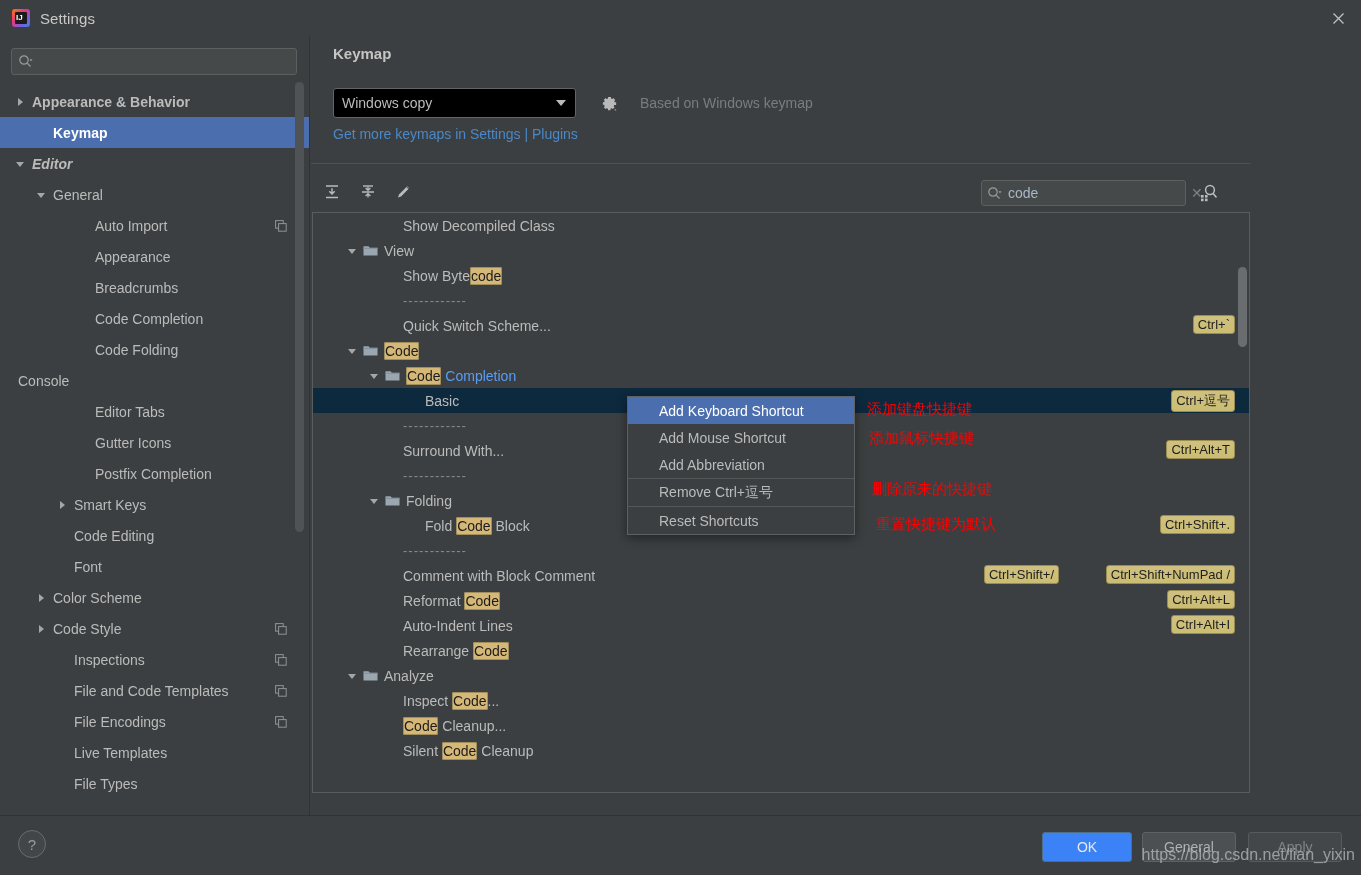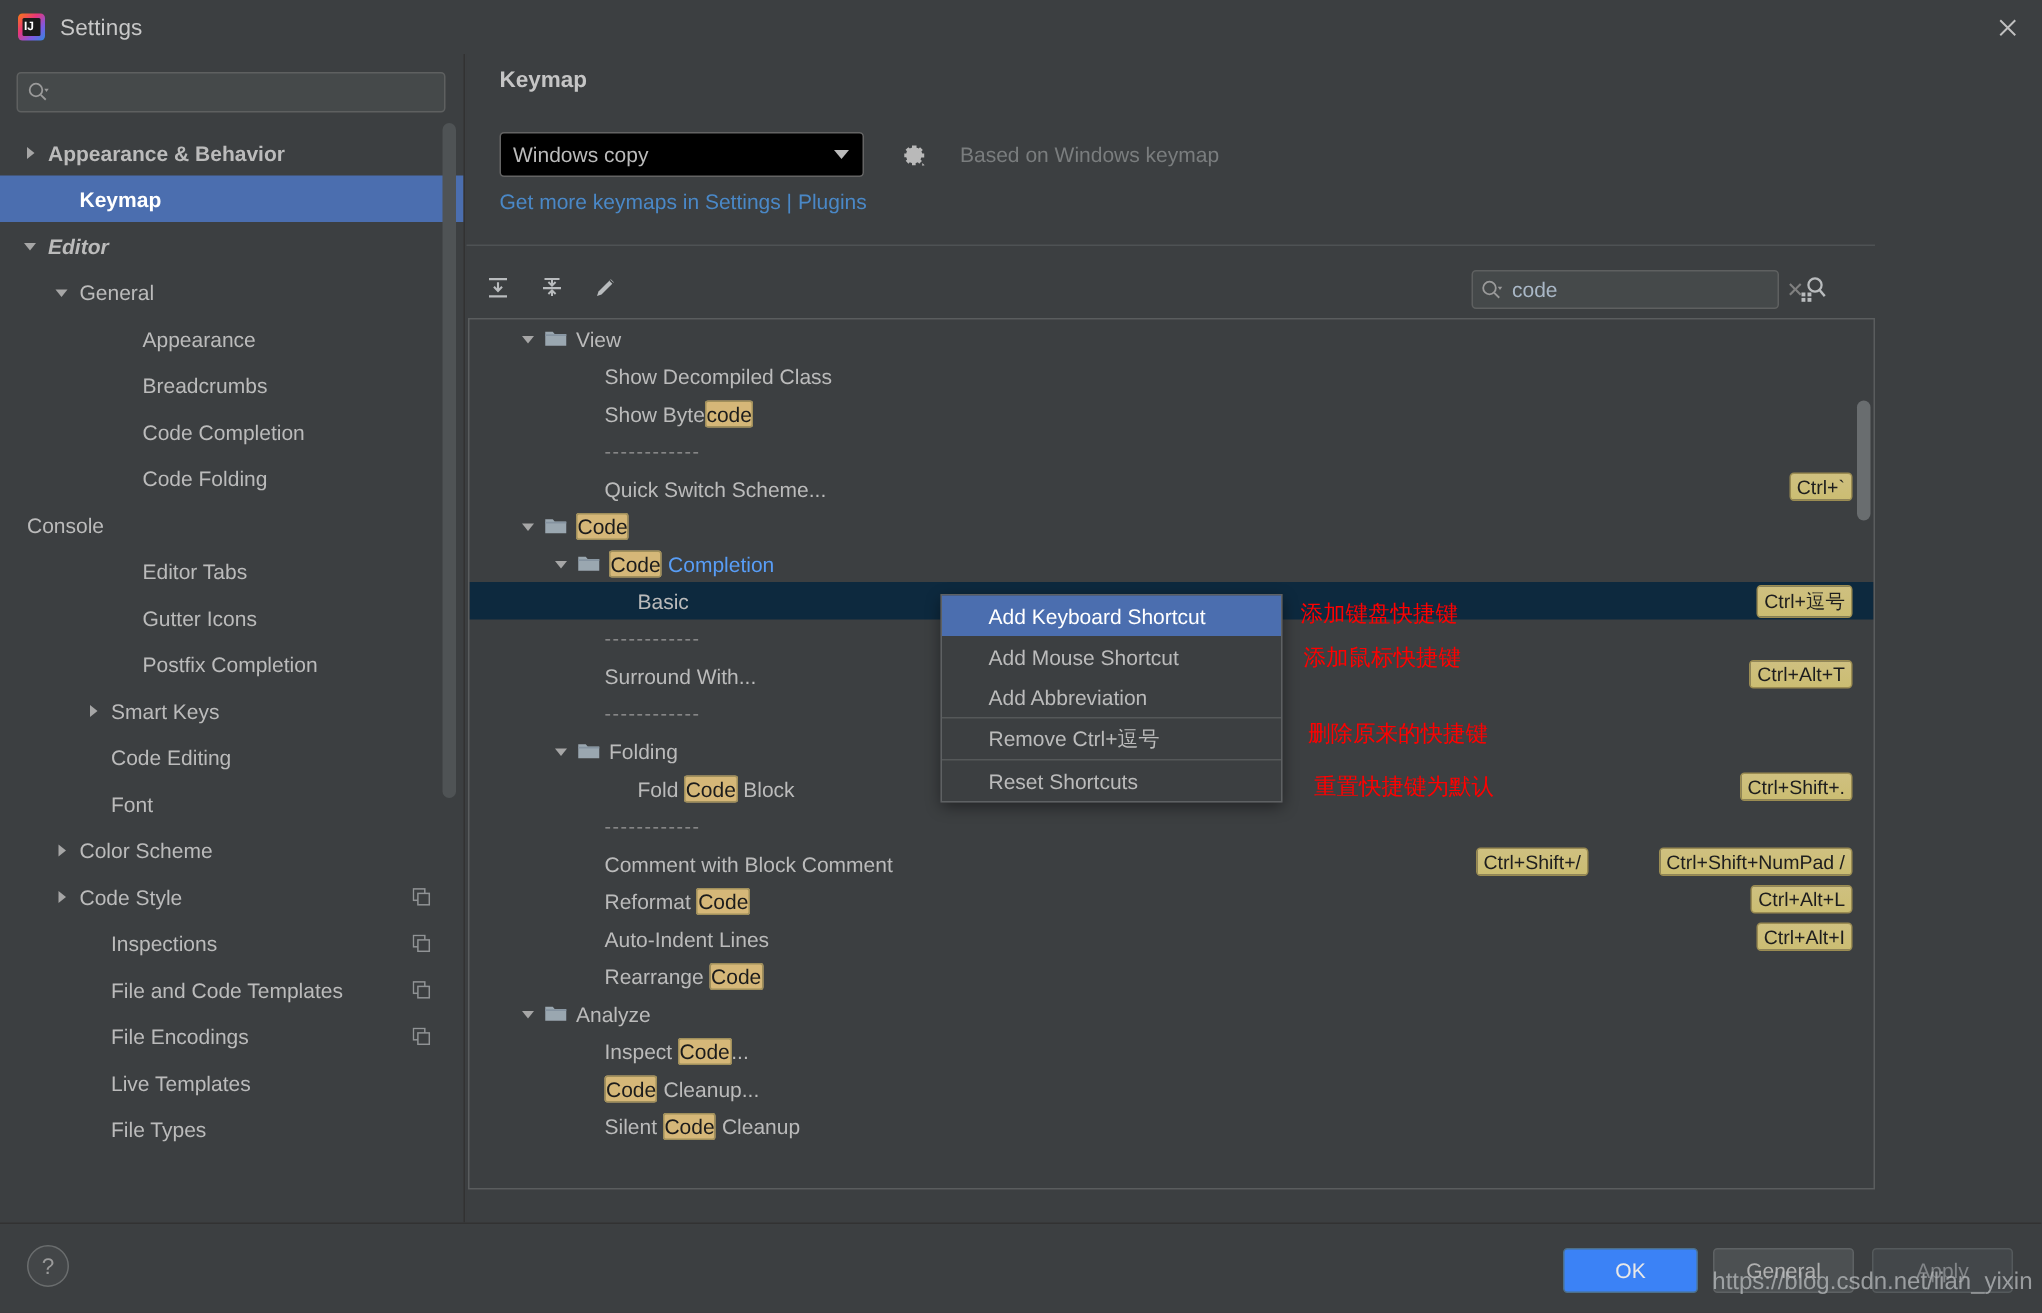--- a/index.html
+++ b/index.html
@@ -303,20 +303,30 @@
         <div class="side-item" style="padding-left: 35px;">
           <span class="arrow">
             <svg width="10" height="10" viewBox="0 0 10 10">
               <path fill="#a6a6a6" d="M1 3 L9 3 L5 8 z"></path>
             </svg>
           </span>
           <span class="lbl">General</span>
         </div>
         <div class="side-item" style="padding-left: 77px;">
           <span class="arrow none"></span>
+          <span class="lbl">Auto Import</span>
+          <span class="copy-ico">
+            <svg width="12" height="12" viewBox="0 0 12 12">
+              <rect x="0.6" y="0.6" width="7.6" height="7.6" fill="none" stroke="#9fa2a4" stroke-width="1"></rect>
+              <rect x="3.6" y="3.6" width="7.6" height="7.6" fill="#3c3f41" stroke="#9fa2a4" stroke-width="1"></rect>
+            </svg>
+          </span>
+        </div>
+        <div class="side-item" style="padding-left: 77px;">
+          <span class="arrow none"></span>
           <span class="lbl">Appearance</span>
         </div>
         <div class="side-item" style="padding-left: 77px;">
           <span class="arrow none"></span>
           <span class="lbl">Breadcrumbs</span>
         </div>
         <div class="side-item" style="padding-left: 77px;">
           <span class="arrow none"></span>
           <span class="lbl">Code Completion</span>
         </div>
@@ -484,37 +494,37 @@
           <rect x="3" y="13" width="2.6" height="2.6" fill="#b9bcbe"></rect>
           <rect x="7" y="13" width="2.6" height="2.6" fill="#b9bcbe"></rect>
           <rect x="3" y="16.6" width="2.6" height="2.6" fill="#b9bcbe"></rect>
           <rect x="7" y="16.6" width="2.6" height="2.6" fill="#b9bcbe"></rect>
         </svg>
       </div>
     </div>
 
     <div class="tree-panel">
       <div class="tree-inner" id="tree-rows">
+          <div class="trow" style="padding-left: 76px; padding-right: 14px;">
+            <span class="tw none"></span>
+            <span class="tlabel">Show Decompiled Class</span>
+          </div>
           <div class="trow" style="padding-left: 32px; padding-right: 14px;">
             <span class="tw">
               <svg width="10" height="10" viewBox="0 0 10 10">
                 <path fill="#a6a6a6" d="M1 3 L9 3 L5 8 z"></path>
               </svg>
             </span>
             <span class="folder-ico" style="margin-left: 4px;">
               <svg width="15" height="13" viewBox="0 0 15 13">
                 <path fill="#9aa7b0" d="M0.5 2.2 h5 l1.3 1.5 h7.7 v7.8 h-14 z"></path>
                 <path fill="#8593a0" d="M0.5 3.9 h14 v1.1 h-14 z"></path>
               </svg>
             </span>
             <span class="tlabel">View</span>
-          </div>
-          <div class="trow" style="padding-left: 76px; padding-right: 14px;">
-            <span class="tw none"></span>
-            <span class="tlabel">Show Decompiled Class</span>
           </div>
           <div class="trow" style="padding-left: 76px; padding-right: 14px;">
             <span class="tw none"></span>
             <span class="tlabel">Show Byte<span class="hl">code</span></span>
           </div>
           <div class="trow" style="padding-left: 76px; padding-right: 14px;">
             <span class="tw none"></span>
             <span class="tlabel dashline">------------</span>
           </div>
           <div class="trow" style="padding-left: 76px; padding-right: 14px;">

